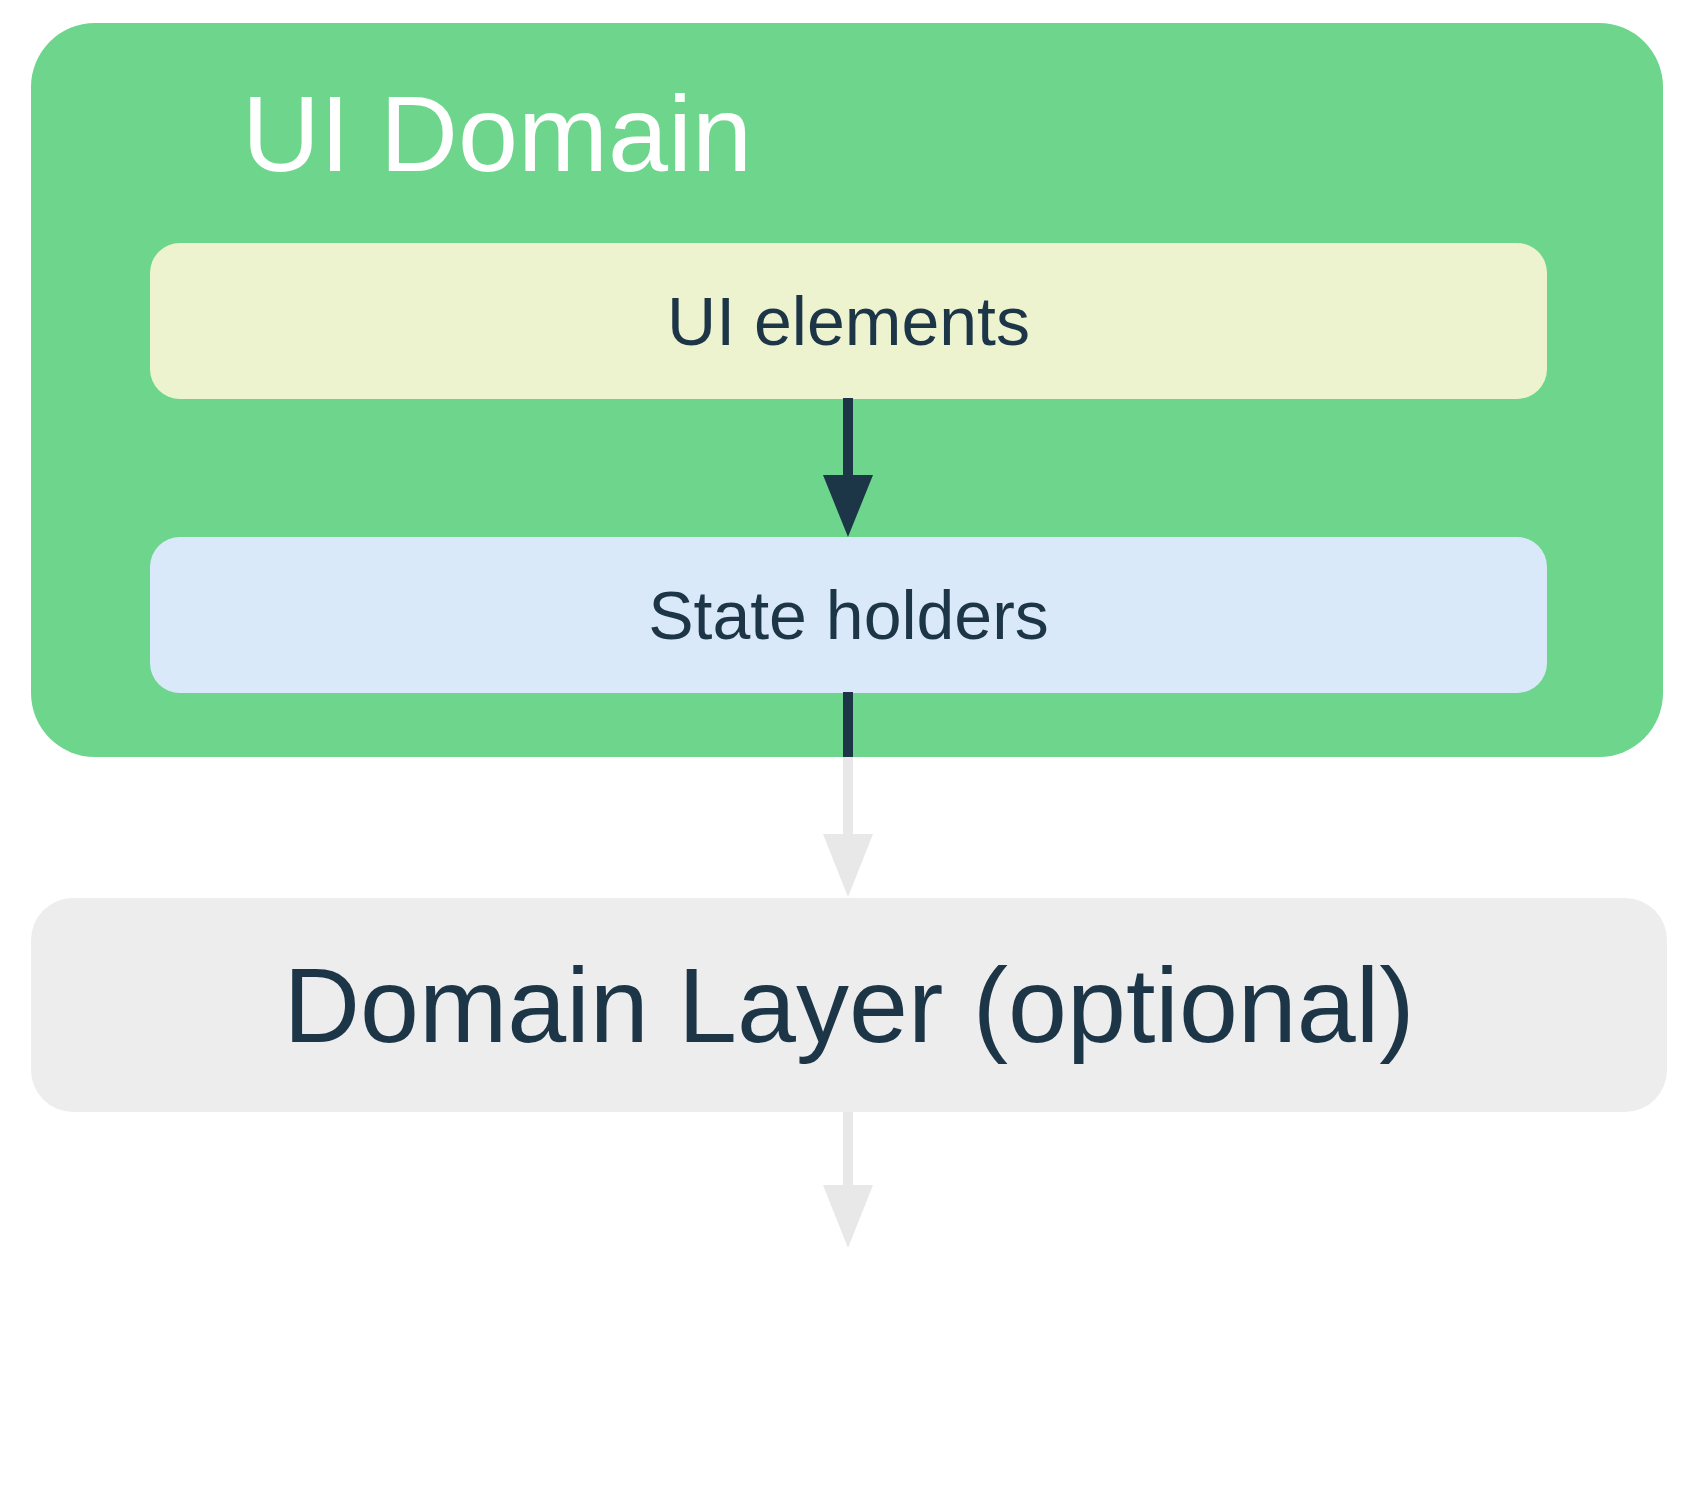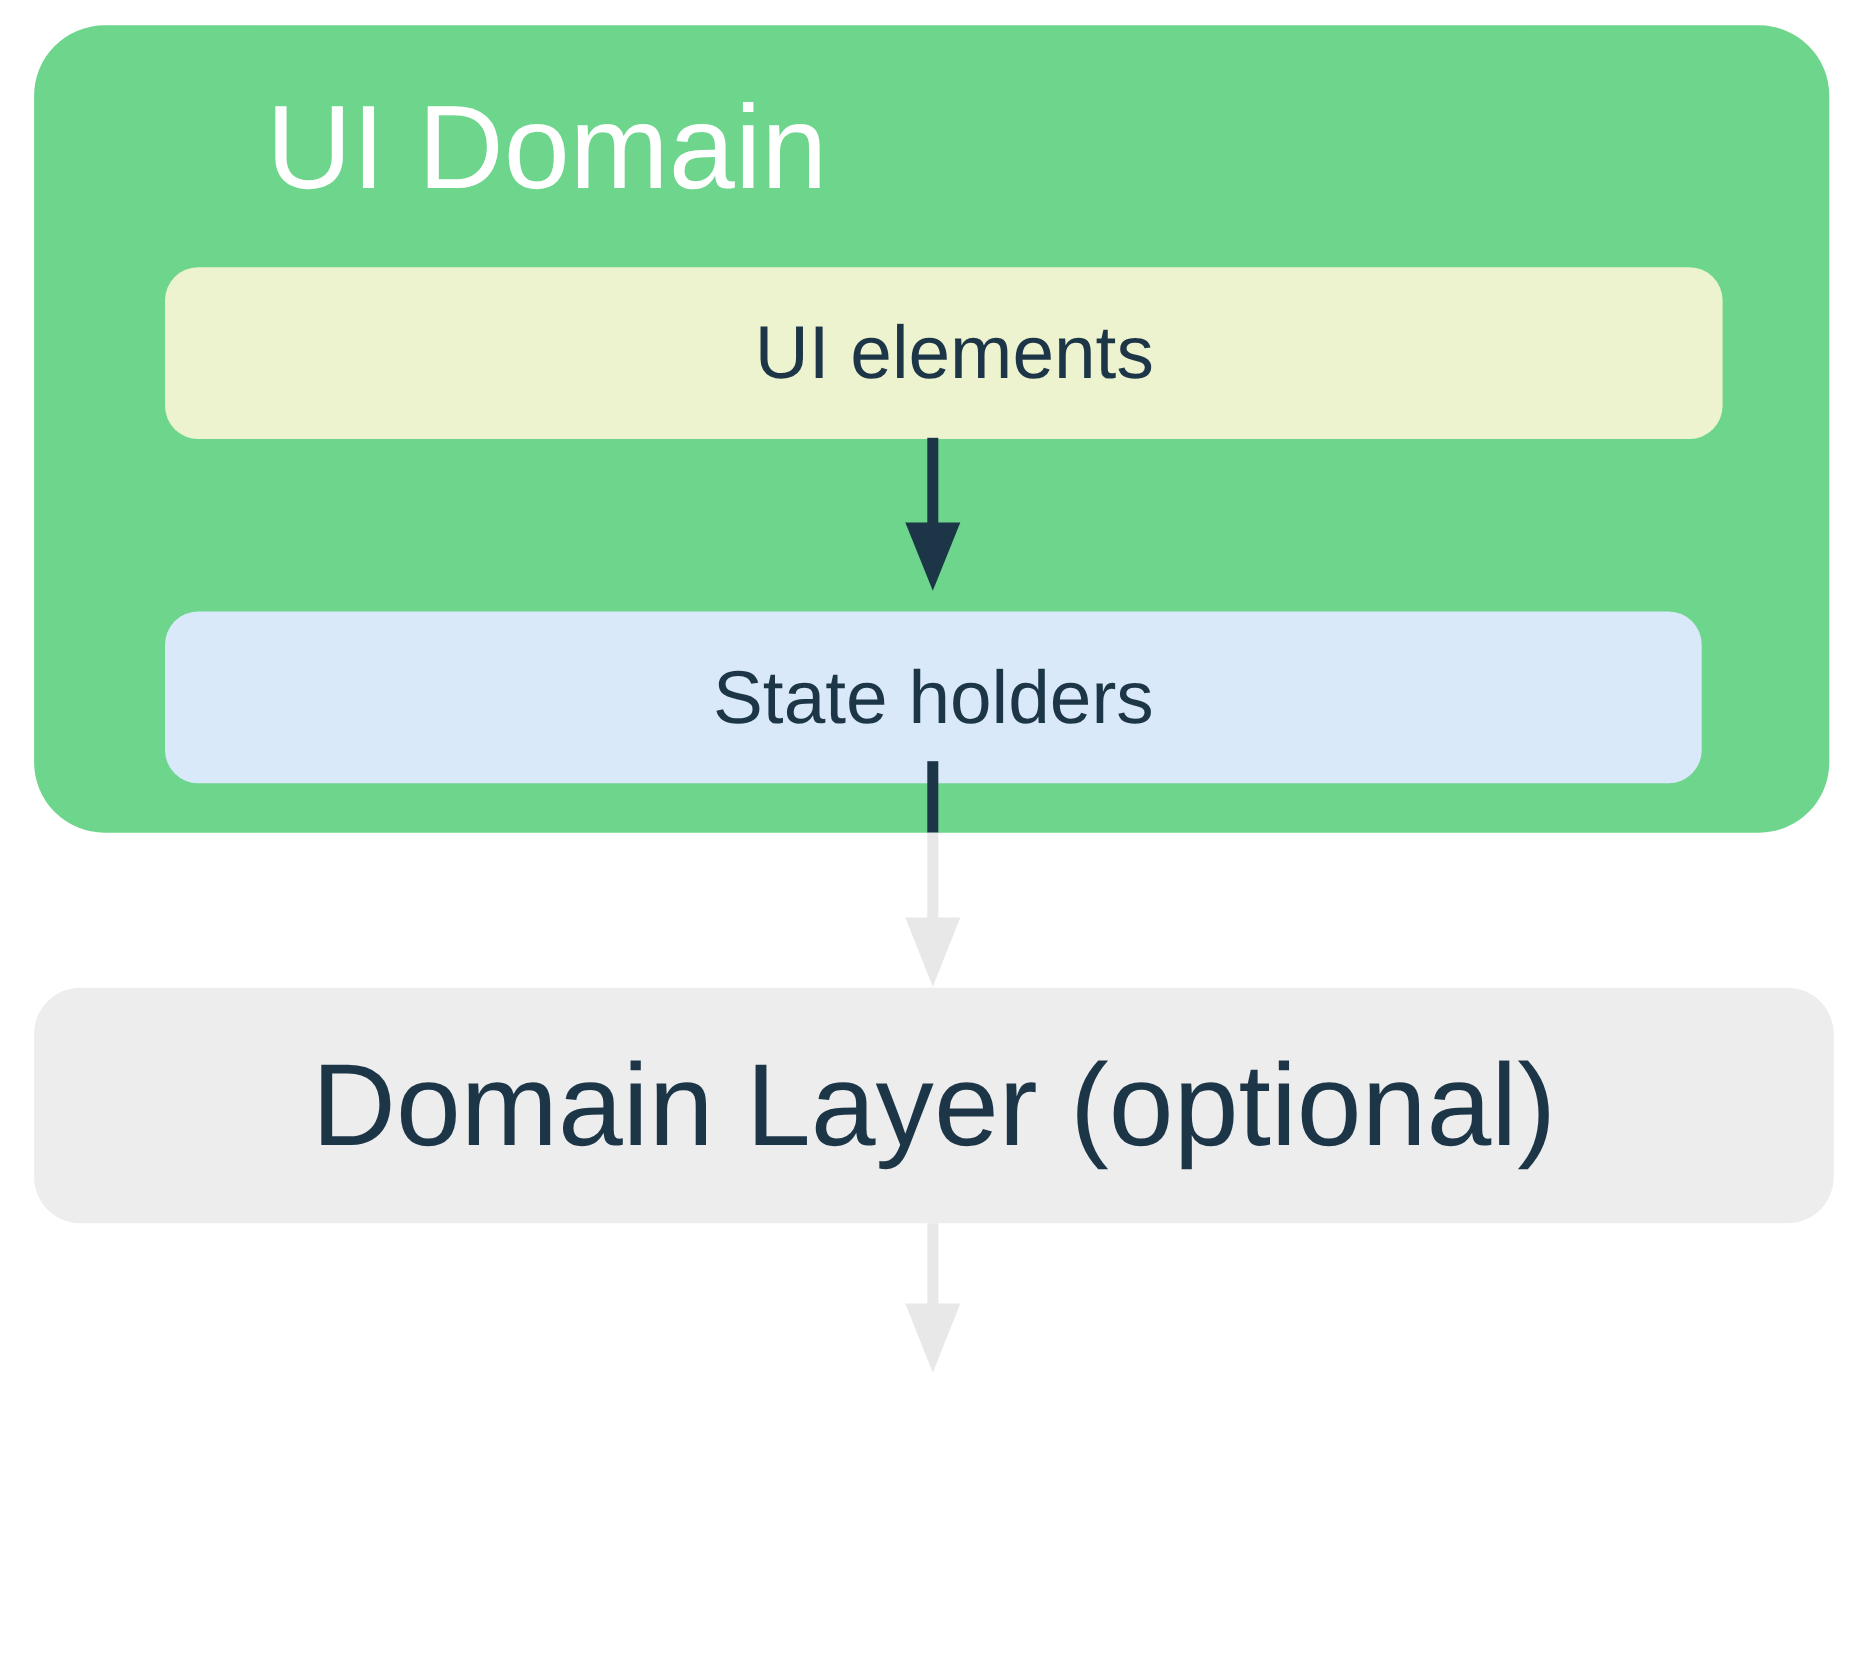--- a/index.html
+++ b/index.html
@@ -37,22 +37,22 @@
     border-radius: 30px;
     display: flex;
     align-items: center;
     justify-content: center;
   }
   .inner-box .inner-label {
     font-size: 68px;
     color: var(--navy);
     white-space: nowrap;
   }
-  .ui-elements-box   { top: 220px; background: var(--yellow); padding-left: 19px; } 
-  .state-holders-box { top: 533px; background: var(--blue); text-align: center;   } 
+  .ui-elements-box   { top: 220px; background: var(--yellow); } 
+  .state-holders-box { top: 514px; background: var(--blue); text-align: center;   } 
 
   
   .stem { position: absolute; width: 10px; }
   .head {
     position: absolute;
     width: 0; height: 0;
     border-left: 25px solid transparent;
     border-right: 25px solid transparent;
   }
   .stem.dark { background: var(--navy); }

